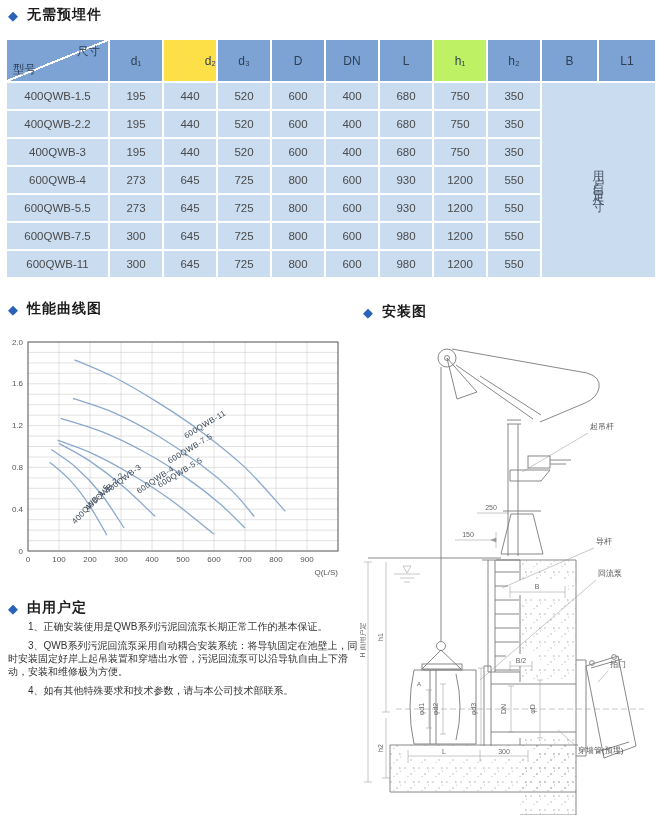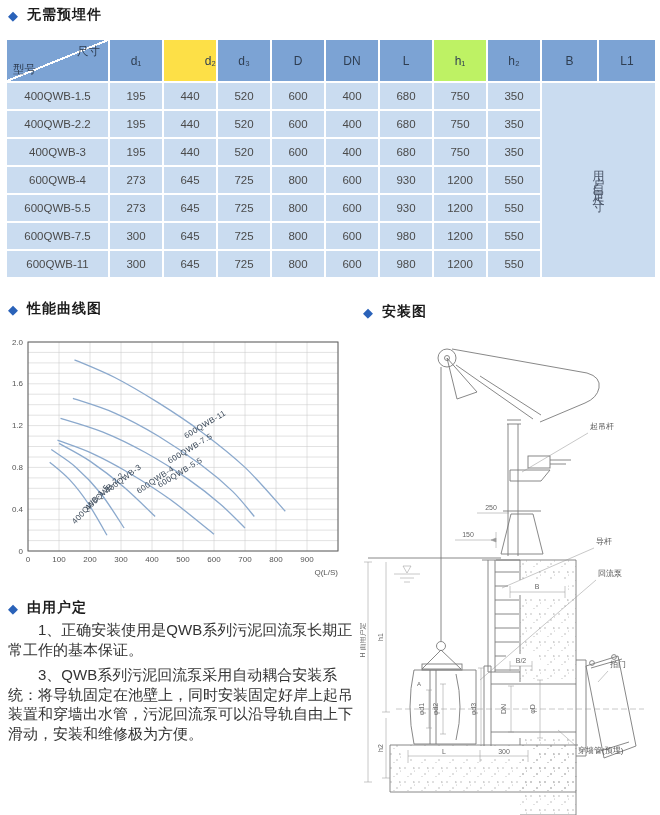--- a/index.html
+++ b/index.html
@@ -42,21 +42,21 @@
             font-family:"Liberation Sans","DejaVu Sans",sans-serif; }
   
   #diagram-wrap { position:absolute; left:360px; top:330px; width:300px; height:485px; }
   .dline  { stroke:#7a7a7a; stroke-width:0.9; fill:none; }
   .dthin  { stroke:#9a9a9a; stroke-width:0.55; fill:none; }
   .dcl    { stroke:#9a9a9a; stroke-width:0.55; fill:none; stroke-dasharray:6 3; }
   .dtext  { font-size:7px; fill:#666; font-family:"Liberation Sans","DejaVu Sans",sans-serif; }
   .dcall  { font-size:8px; fill:#555; font-family:"Liberation Sans","DejaVu Sans",sans-serif; }
   
   #notes { position:absolute; left:8px; top:620px; width:350px;
-           font-size:15px; color:#333; line-height:1.3; }
+           font-size:10px; color:#333; line-height:1.3; }
   #notes p { margin:0 0 6px 0; text-indent:2em; }
 </style>
 </head>
 <body>
 
 <div id="page">
 
   <div class="sec-title" style="left:8px; top:6px;">
     <span class="diamond" style="color:#2a62b9;">◆</span>
     <span>无需预埋件</span>
@@ -390,15 +390,16 @@
   </div>
 
   <div class="sec-title" style="left:8px; top:599px;">
     <span class="diamond" style="color:#2a62b9;">◆</span>
     <span>由用户定</span>
   </div>
 
   <div id="notes">
     <p>1、正确安装使用是QWB系列污泥回流泵长期正常工作的基本保证。</p>
     <p>3、QWB系列污泥回流泵采用自动耦合安装系统：将导轨固定在池壁上，同时安装固定好岸上起吊装置和穿墙出水管，污泥回流泵可以沿导轨自由上下滑动，安装和维修极为方便。</p>
+    <p>4、如有其他特殊要求和技术参数，请与本公司技术部联系。</p>
   </div>
 
 </div>
 
 </body></html>

